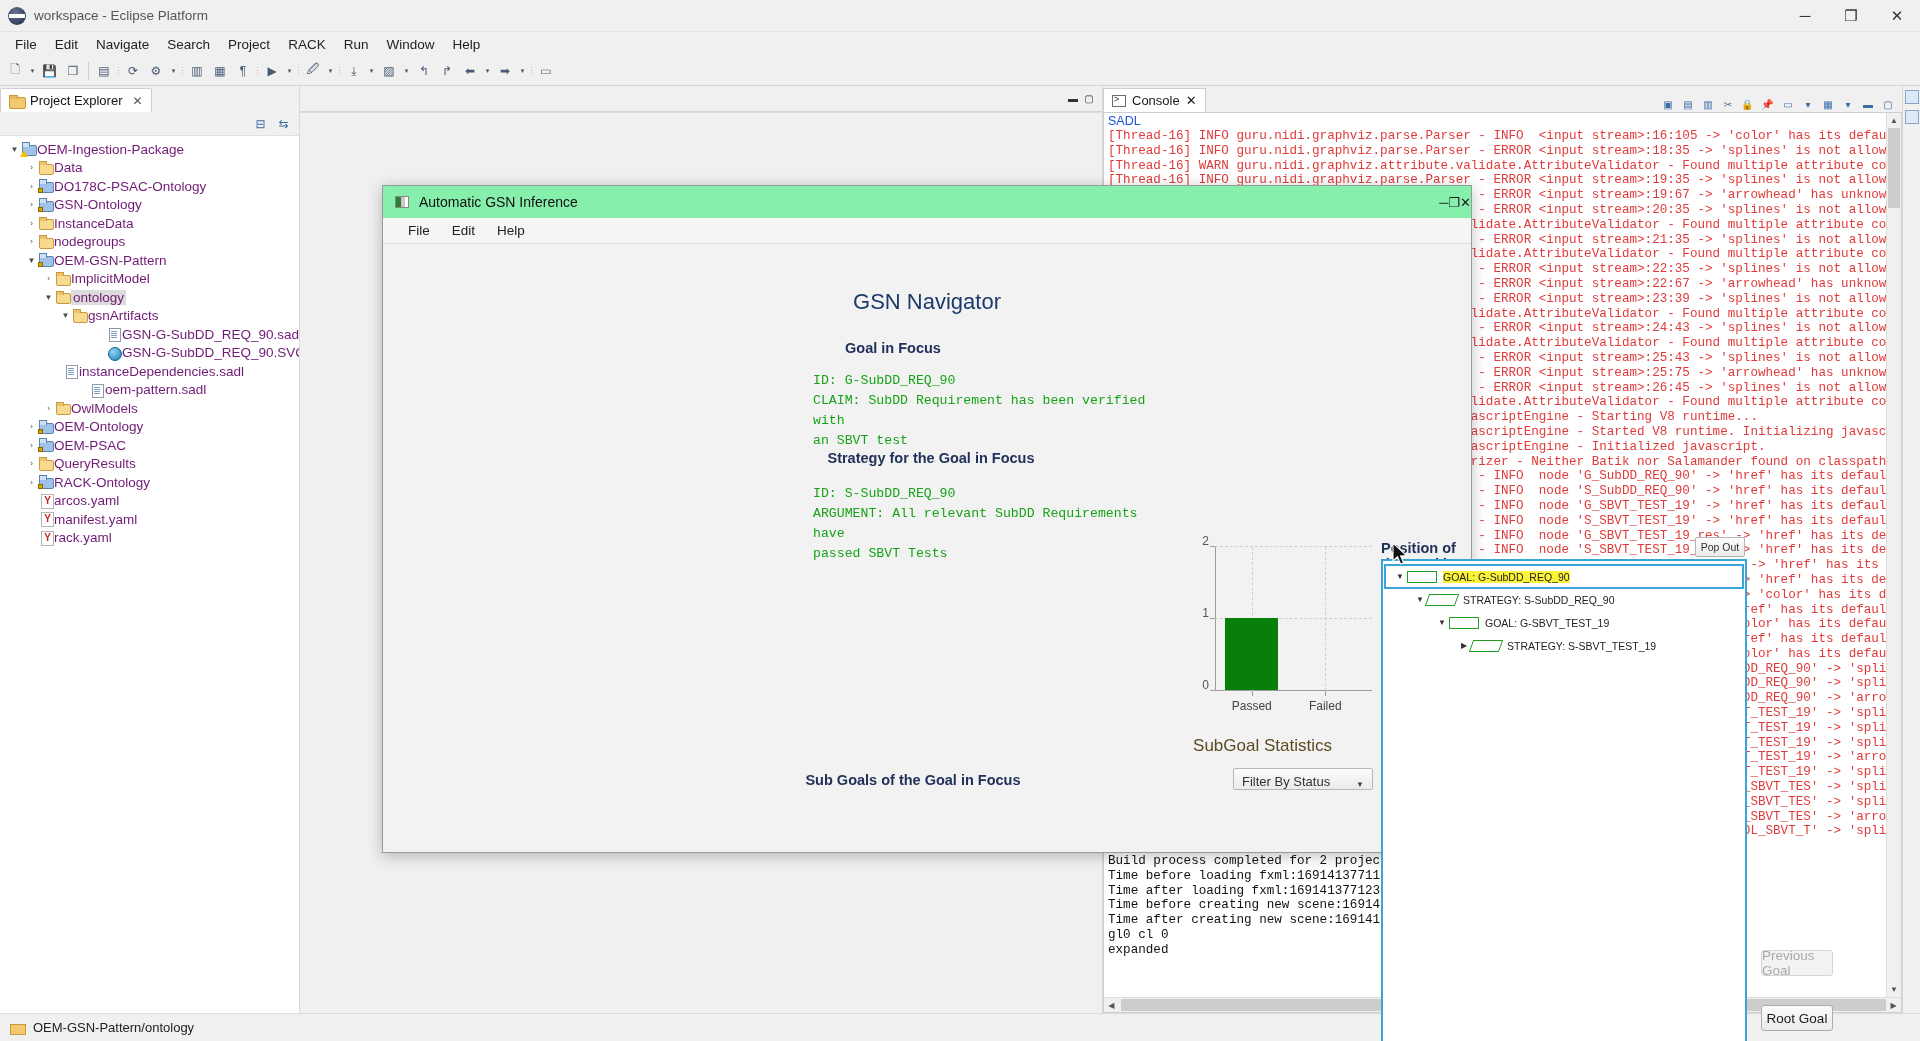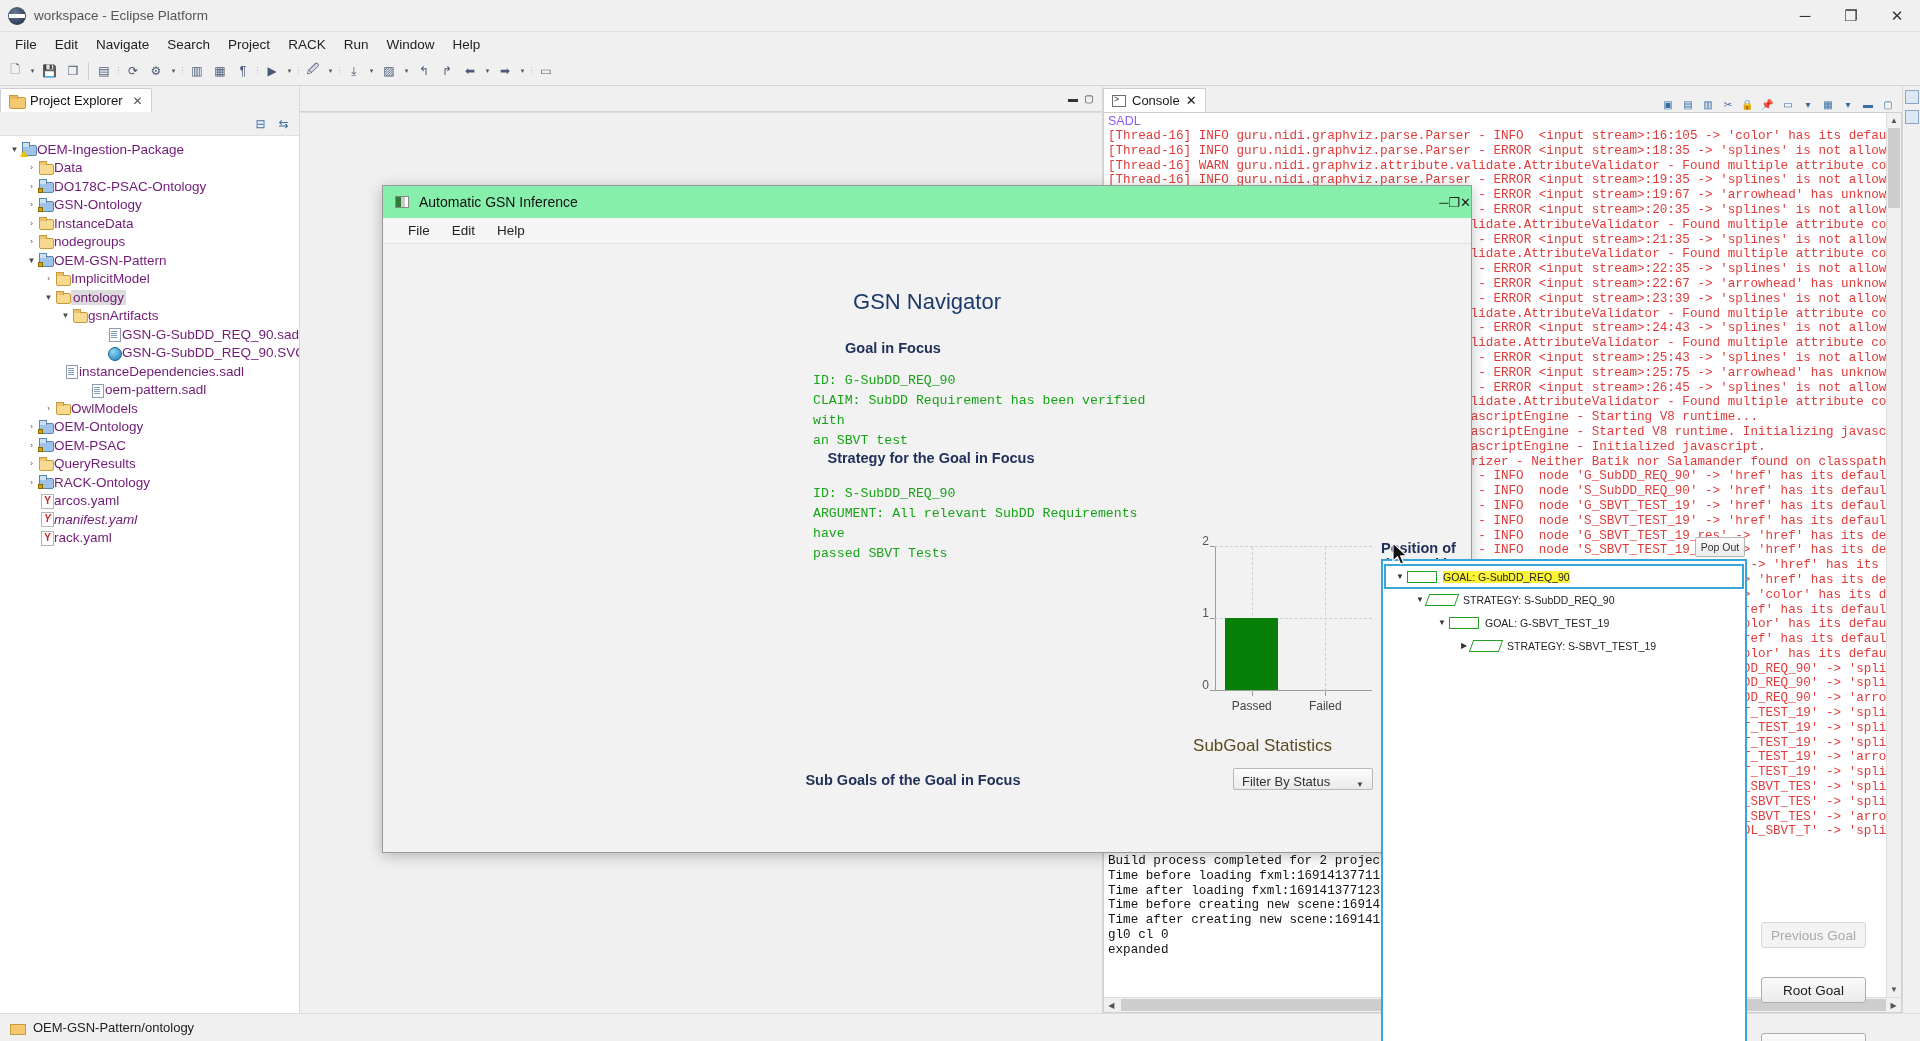--- a/index.html
+++ b/index.html
@@ -79,21 +79,21 @@
   #editorBlank{flex:1;background:#f0f0f0;border-top:1px solid #dcdcdc;}
   
   #console{width:800px;display:flex;flex-direction:column;background:#f0f0f0;border-left:1px solid #d9d9d9;}
   #consoleTabRow{height:26px;display:flex;align-items:flex-end;background:#f0f0f0;}
   #consoleTab{display:flex;align-items:center;gap:6px;height:24px;padding:0 8px;background:#fff;border:1px solid #cfcfcf;border-bottom:none;font-size:13px;}
   .cons-ico{width:14px;height:12px;background:#fff;border:1px solid #6d6d6d;position:relative;}
   .cons-ico:after{content:">";position:absolute;left:1px;top:-2px;font-size:9px;color:#333;}
   #consoleTools{margin-left:auto;display:flex;align-items:center;gap:4px;padding-right:6px;}
   .cti{width:16px;height:16px;display:flex;align-items:center;justify-content:center;font-size:10px;color:#3a6ea5;}
   #consoleBody{flex:1;background:#fff;border:1px solid #cfcfcf;display:flex;flex-direction:column;min-height:0;position:relative;overflow:hidden;}
-  #consoleHeaderLine{font-size:12.5px;padding:1px 4px;color:#8b5cf6;font-family:"Liberation Sans",sans-serif;}
+  #consoleHeaderLine{font-size:12.5px;padding:1px 4px;color:#1d4ed8;font-family:"Liberation Sans",sans-serif;}
   #consoleText{flex:1;overflow:hidden;font-family:"Liberation Mono", monospace;font-size:12.6px;line-height:14.8px;white-space:pre;padding-left:4px;}
   .ln-red{color:#e03a3a;}
   .ln-blk{color:#111;}
   #consoleVScroll{position:absolute;right:0;top:0;bottom:15px;width:15px;background:#f0f0f0;border-left:1px solid #ddd;}
   #consoleVScroll .up,#consoleVScroll .dn{height:15px;display:flex;align-items:center;justify-content:center;font-size:8px;color:#555;}
   #consoleVScroll .thumb{position:absolute;top:15px;left:1px;width:12px;height:80px;background:#cdcdcd;}
   #consoleHScroll{height:15px;background:#f0f0f0;border-top:1px solid #ddd;display:flex;align-items:center;position:relative;}
   #consoleHScroll .lt,#consoleHScroll .rt{width:15px;text-align:center;font-size:8px;color:#555;}
   #consoleHScroll .thumb{height:12px;background:#cdcdcd;margin-left:2px;width:780px;}
   
@@ -147,21 +147,21 @@
   #popOut{position:absolute;top:293px;left:1312px;width:50px;height:20px;background:linear-gradient(#fbfbfb,#ececec);border:1px solid #b4b4b4;border-radius:2px;display:flex;align-items:center;justify-content:center;font-size:10.5px;color:#333;}
   #gsnTree{position:absolute;top:315px;left:998px;width:366px;height:494px;background:#fff;border:2px solid #3aa5d9;overflow:hidden;padding-top:4px;}
   .gt-row{height:23px;display:flex;align-items:center;font-size:10.5px;color:#222;}
   .gt-row .tri{width:14px;text-align:center;color:#333;font-size:8px;}
   .gt-row .shape{width:30px;height:12px;margin-right:6px;border:1.4px solid #21a021;background:#fff;}
   .gt-row .shape.para{transform:skewX(-20deg);}
   .gt-row .txt{white-space:nowrap;}
   .gt-row .txt.hl{background:#fbf335;}
   .gt-row.selected{outline:2px solid #3aa5d9;outline-offset:-1px;margin:0 2px;}
   
-  .dbtn{position:absolute;left:1378px;width:105px;height:26px;border:1px solid #adadad;background:linear-gradient(#fbfbfb,#eceaea);border-radius:3px;display:flex;align-items:center;justify-content:center;font-size:13.5px;color:#1a1a1a;}
+  .dbtn{position:absolute;left:1378px;width:72px;height:26px;border:1px solid #adadad;background:linear-gradient(#fbfbfb,#eceaea);border-radius:3px;display:flex;align-items:center;justify-content:center;font-size:13.5px;color:#1a1a1a;margin-top:28px;}
   .dbtn.disabled{color:#a9a9a9;background:#f3f3f3;border-color:#d5d5d5;}
   #btnPrev{top:678px;}
   #btnRoot{top:733px;}
   #btnMain{top:789px;}
   
   #cursor{position:absolute;left:1392px;top:542px;width:0;height:0;pointer-events:none;}
   #cursor svg{position:absolute;left:0;top:0;}
 </style>
 </head>
 <body>
@@ -370,21 +370,21 @@
           <span class="ic proj">
             <span class="lock"></span>
           </span>
           <span class="lbl">RACK-Ontology</span>
         </div>
         <div class="row" style="padding-left: 25px;">
           <span class="tw"></span>
           <span class="ic yaml"></span>
           <span class="lbl">arcos.yaml</span>
         </div>
-        <div class="row" style="padding-left: 25px; font-style: italic;">
+        <div class="row" style="padding-left: 25px;">
           <span class="tw"></span>
           <span class="ic yaml"></span>
           <span class="lbl">manifest.yaml</span>
         </div>
         <div class="row" style="padding-left: 25px;">
           <span class="tw"></span>
           <span class="ic yaml"></span>
           <span class="lbl">rack.yaml</span>
         </div>
       </div>

